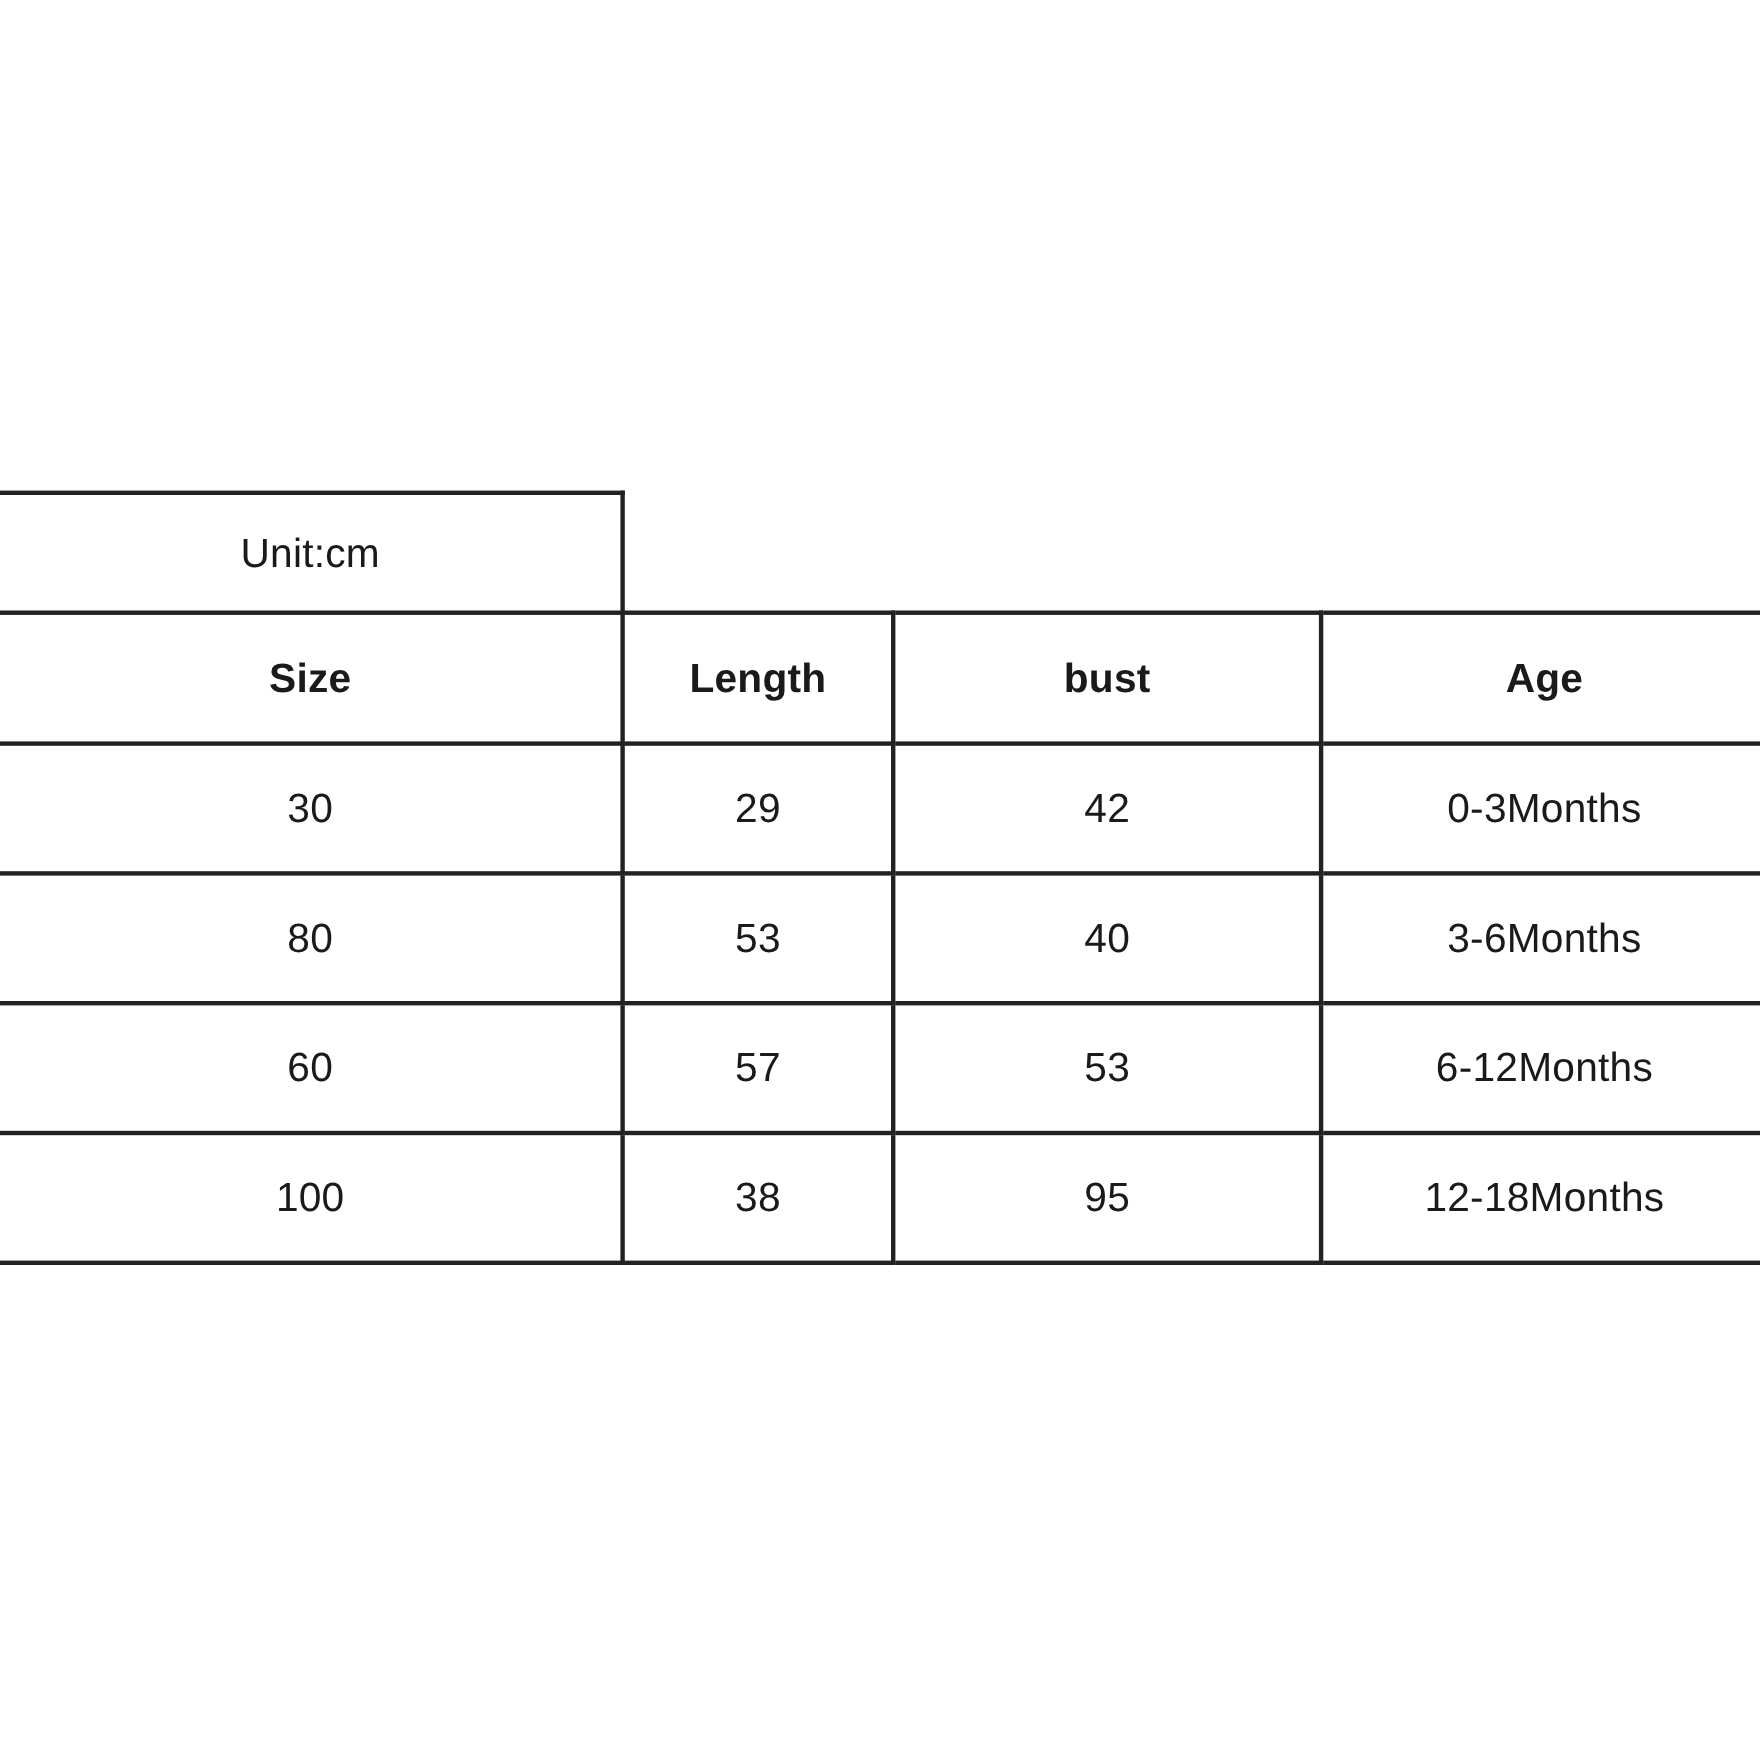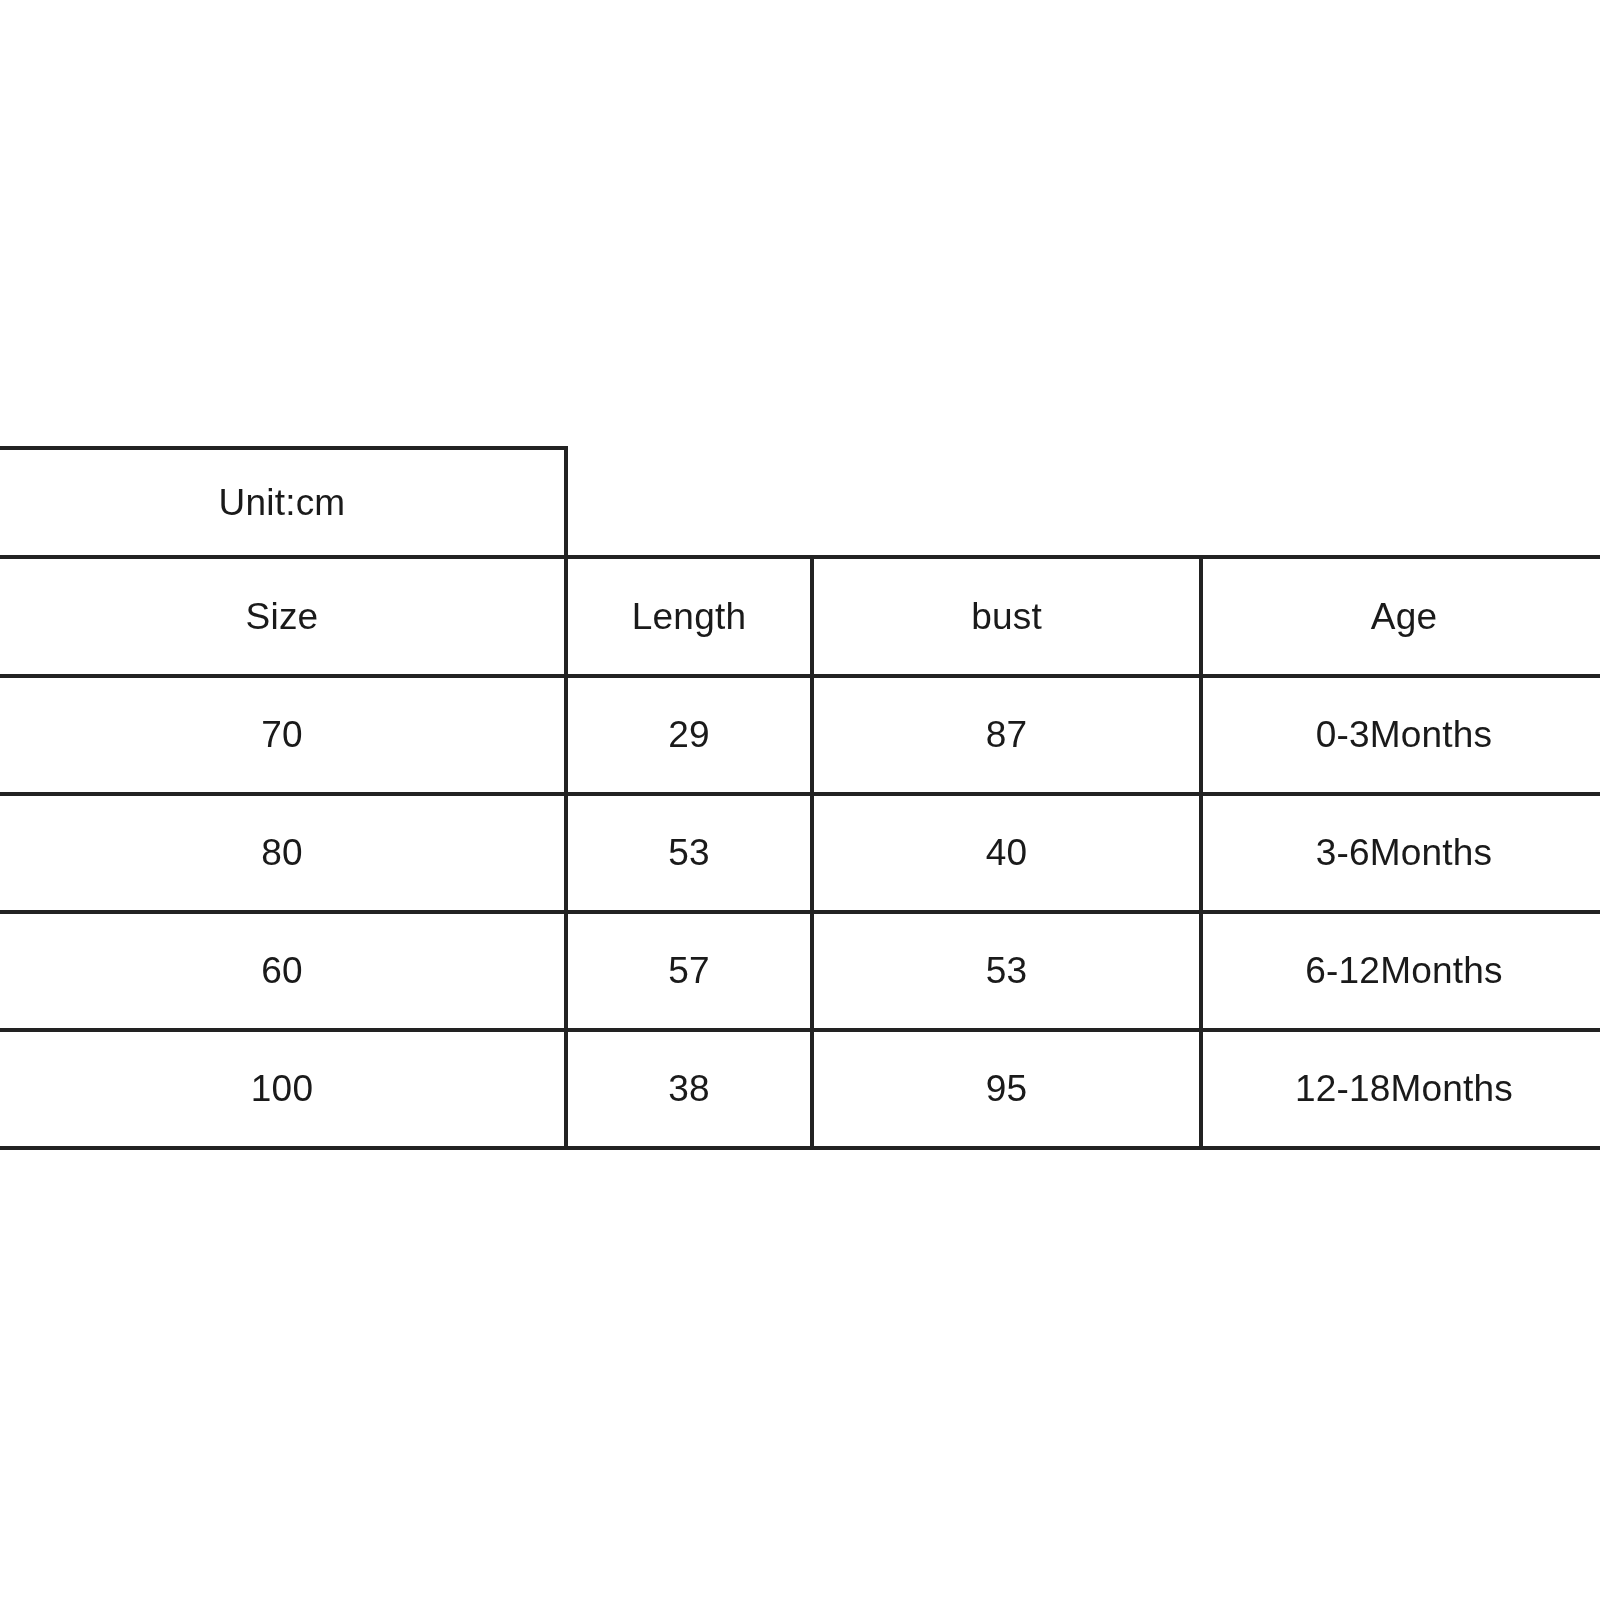--- a/index.html
+++ b/index.html
@@ -55,20 +55,21 @@
     height: 105px;
     border-left: none;          
   }
   tr.unit-row td.unit-blank {
     border: none;
     background: #ffffff;
   }
 
   tr.header-row td {
     height: 115px;
+    font-weight: bold;
   }
 
   tr.data-row td {
     height: 114px;
   }
 
   
   table.size-table td.first-col {
     border-left: none;
   }
@@ -94,23 +95,23 @@
       </tr>
 
       <tr class="header-row">
         <td class="first-col">Size</td>
         <td>Length</td>
         <td>bust</td>
         <td>Age</td>
       </tr>
 
       <tr class="data-row">
-        <td class="first-col">70</td>
+        <td class="first-col">30</td>
         <td>29</td>
-        <td>87</td>
+        <td>42</td>
         <td>0-3Months</td>
       </tr>
 
       <tr class="data-row">
         <td class="first-col">80</td>
         <td>53</td>
         <td>40</td>
         <td>3-6Months</td>
       </tr>
 

